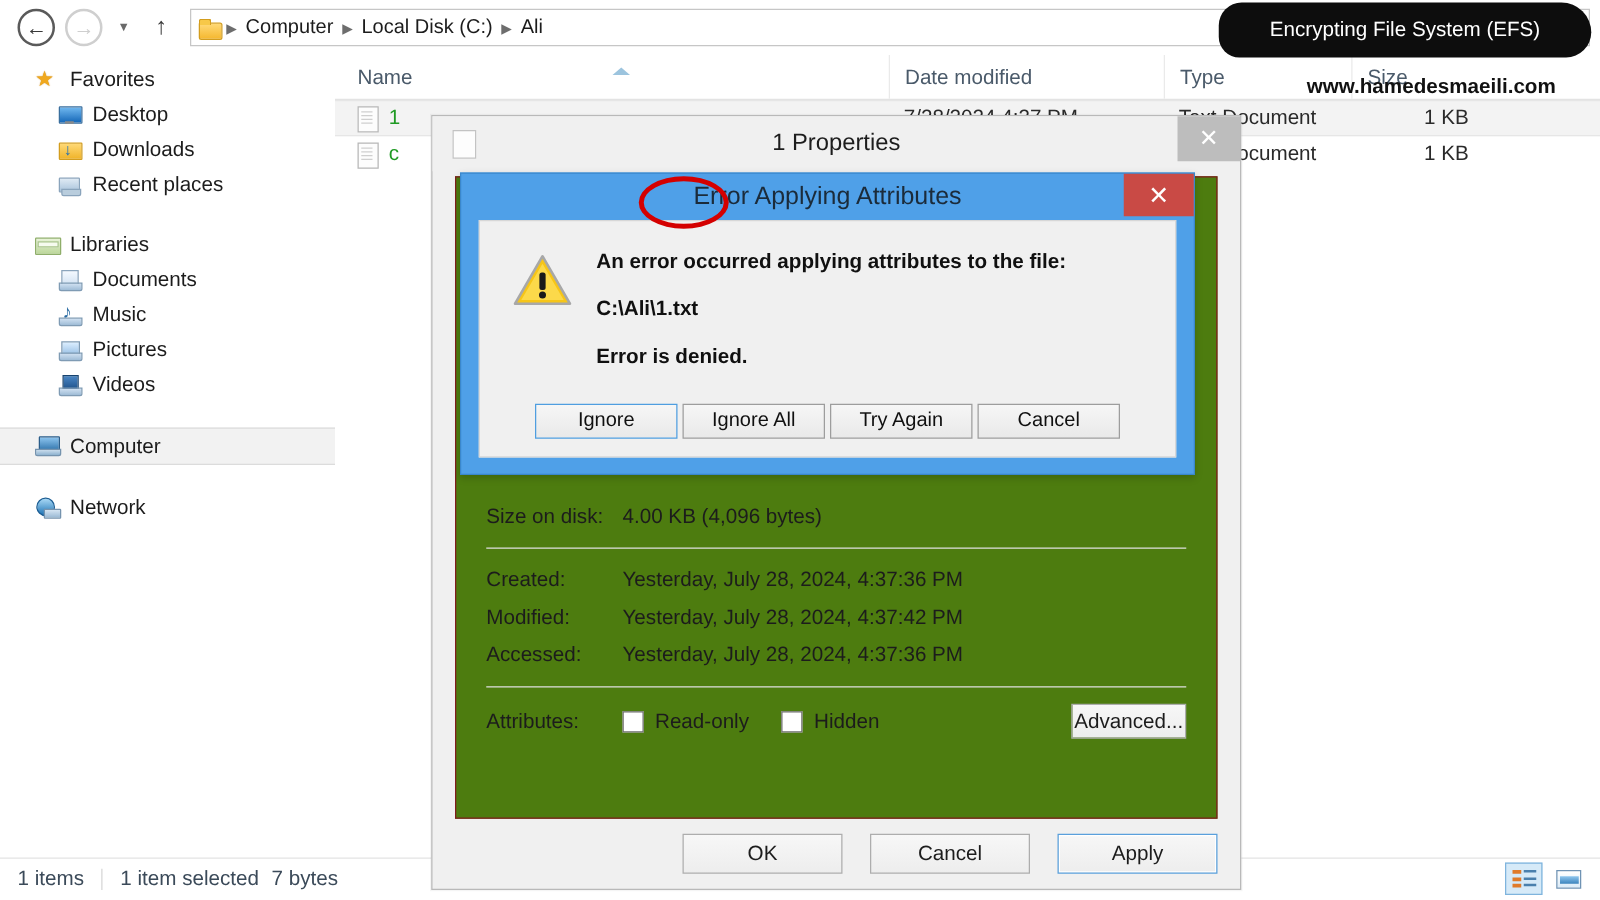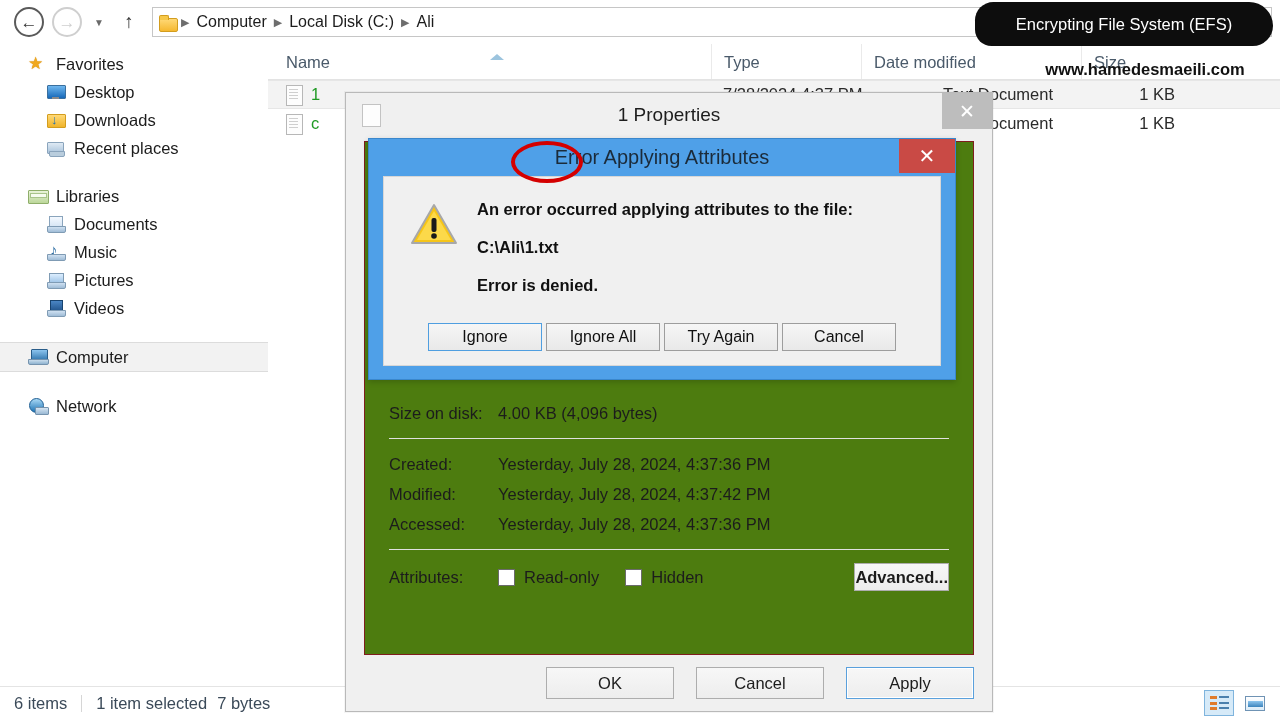--- a/index.html
+++ b/index.html
@@ -227,21 +227,21 @@
   }
   .props-btns {
     position:absolute; right:18px; bottom:12px; display:flex; gap:22px;
   }
   .btn {
     height:32px; min-width:128px; font-size:16.5px; color:#1c1c1c;
     background:linear-gradient(#f7f7f7,#ededed); border:1px solid #adadad;
     display:flex; align-items:center; justify-content:center;
   }
   .btn.focus { border:1px solid #5aa0dc; box-shadow:inset 0 0 0 1px #ffffff; }
-  .btn.small { min-width:92px; height:28px;font-weight:bold; }
+  .btn.small { min-width:92px; height:28px; }
   .chk {
     width:17px;height:17px;background:#ffffff;border:1px solid #6b6b6b;
     display:inline-block; flex:0 0 auto;
   }
   .attr-row { display:flex; align-items:center; font-size:16.5px; color:#1c1c1c; }
 
   
   .errdlg {
     position:absolute; left:368px; top:138px; width:588px; height:242px;
     background:#4fa0e8; border:1px solid #3a87cc;
@@ -385,25 +385,25 @@
         <span class="side-ico ico-net"></span>
         <span>Network</span>
       </div>
     </div>
 
     <div class="filelist">
       <div class="col-head">
         <div class="col name">
           <span>Name</span>
         </div>
+        <div class="col date">
+          <span>Date modified</span>
+        </div>
         <div class="col type">
           <span>Type</span>
-        </div>
-        <div class="col date">
-          <span>Date modified</span>
         </div>
         <div class="col size">
           <span>Size</span>
         </div>
         <div class="sort-arrow"></div>
       </div>
 
       <div class="row selected">
         <div class="cell name">
           <span class="file-ico"></span>
@@ -419,21 +419,21 @@
           <span class="file-ico"></span>
           <span>c</span>
         </div>
         <div class="cell date"></div>
         <div class="cell type">Text Document</div>
         <div class="cell size">1 KB</div>
       </div>
     </div>
 
     <div class="statusbar">
-      <span class="st-first">6 items</span>
+      <span class="st-first">1 items</span>
       <span class="st-sep"></span>
       <span>1 item selected</span>
       <span style="width:10px"></span>
       <span>7 bytes</span>
 
       <div class="view-btns">
         <div class="vb active">
           <div class="vb-details">
             <i class="sq"></i>
               <i></i>

